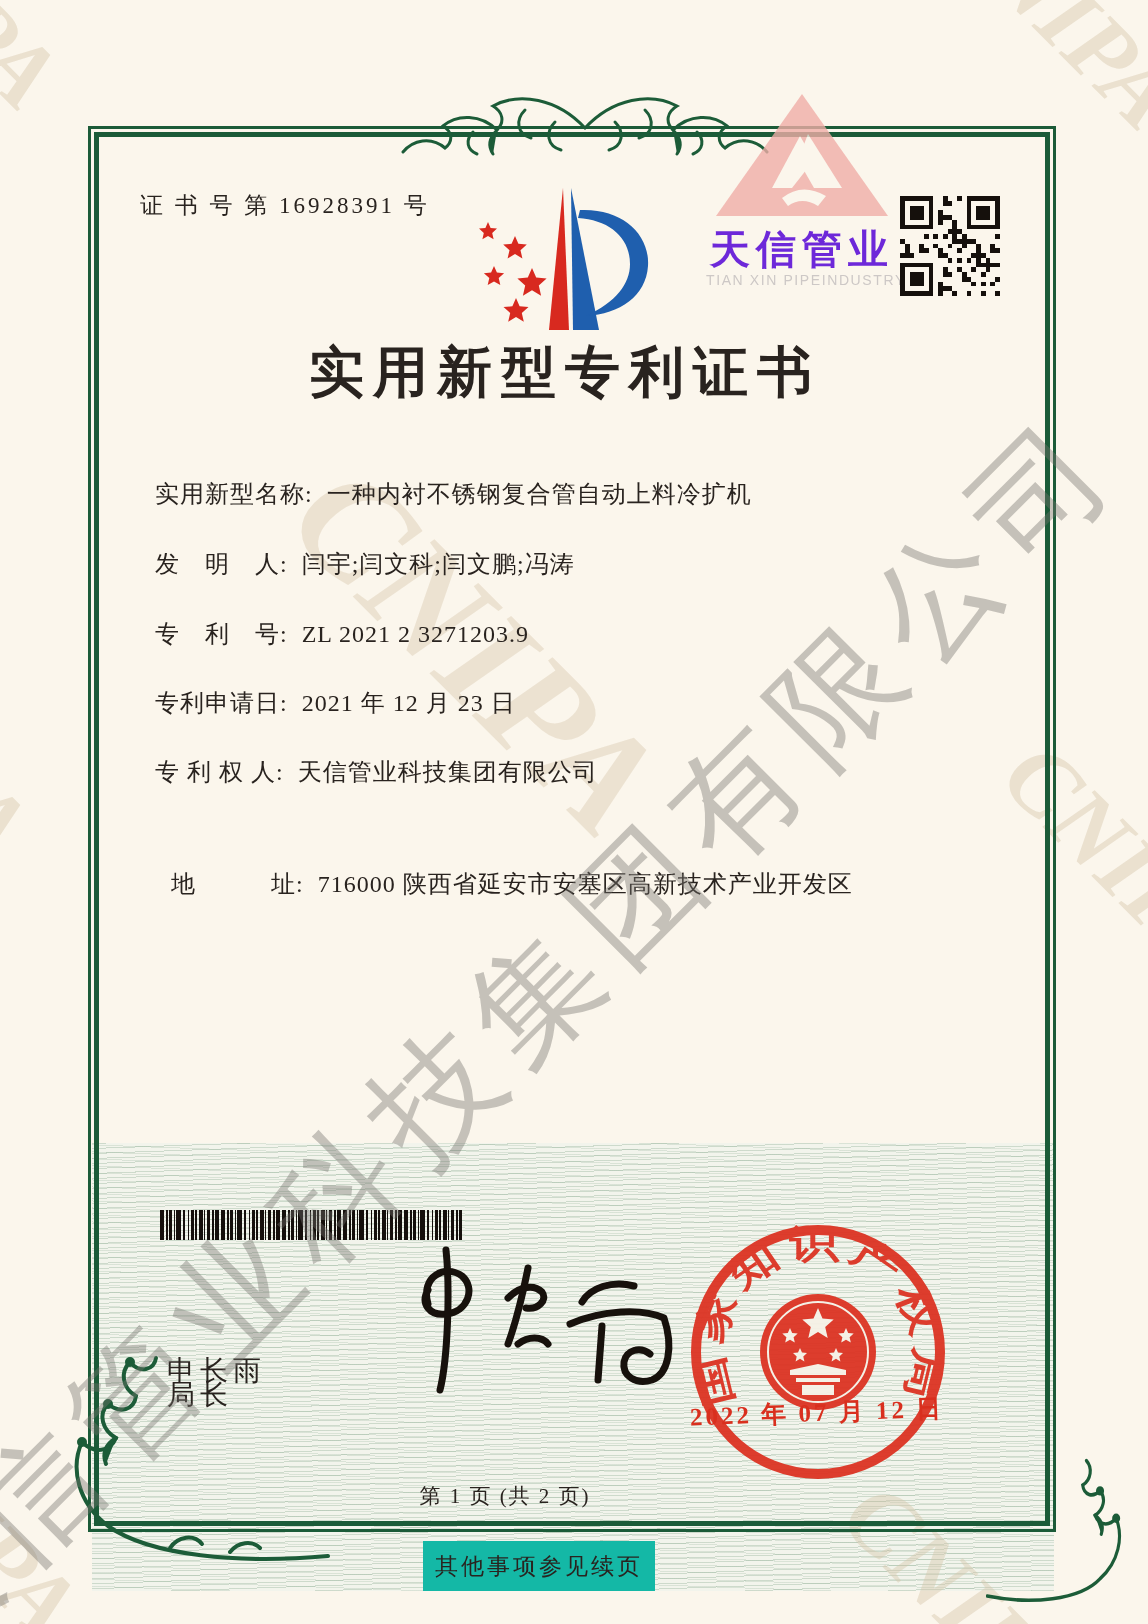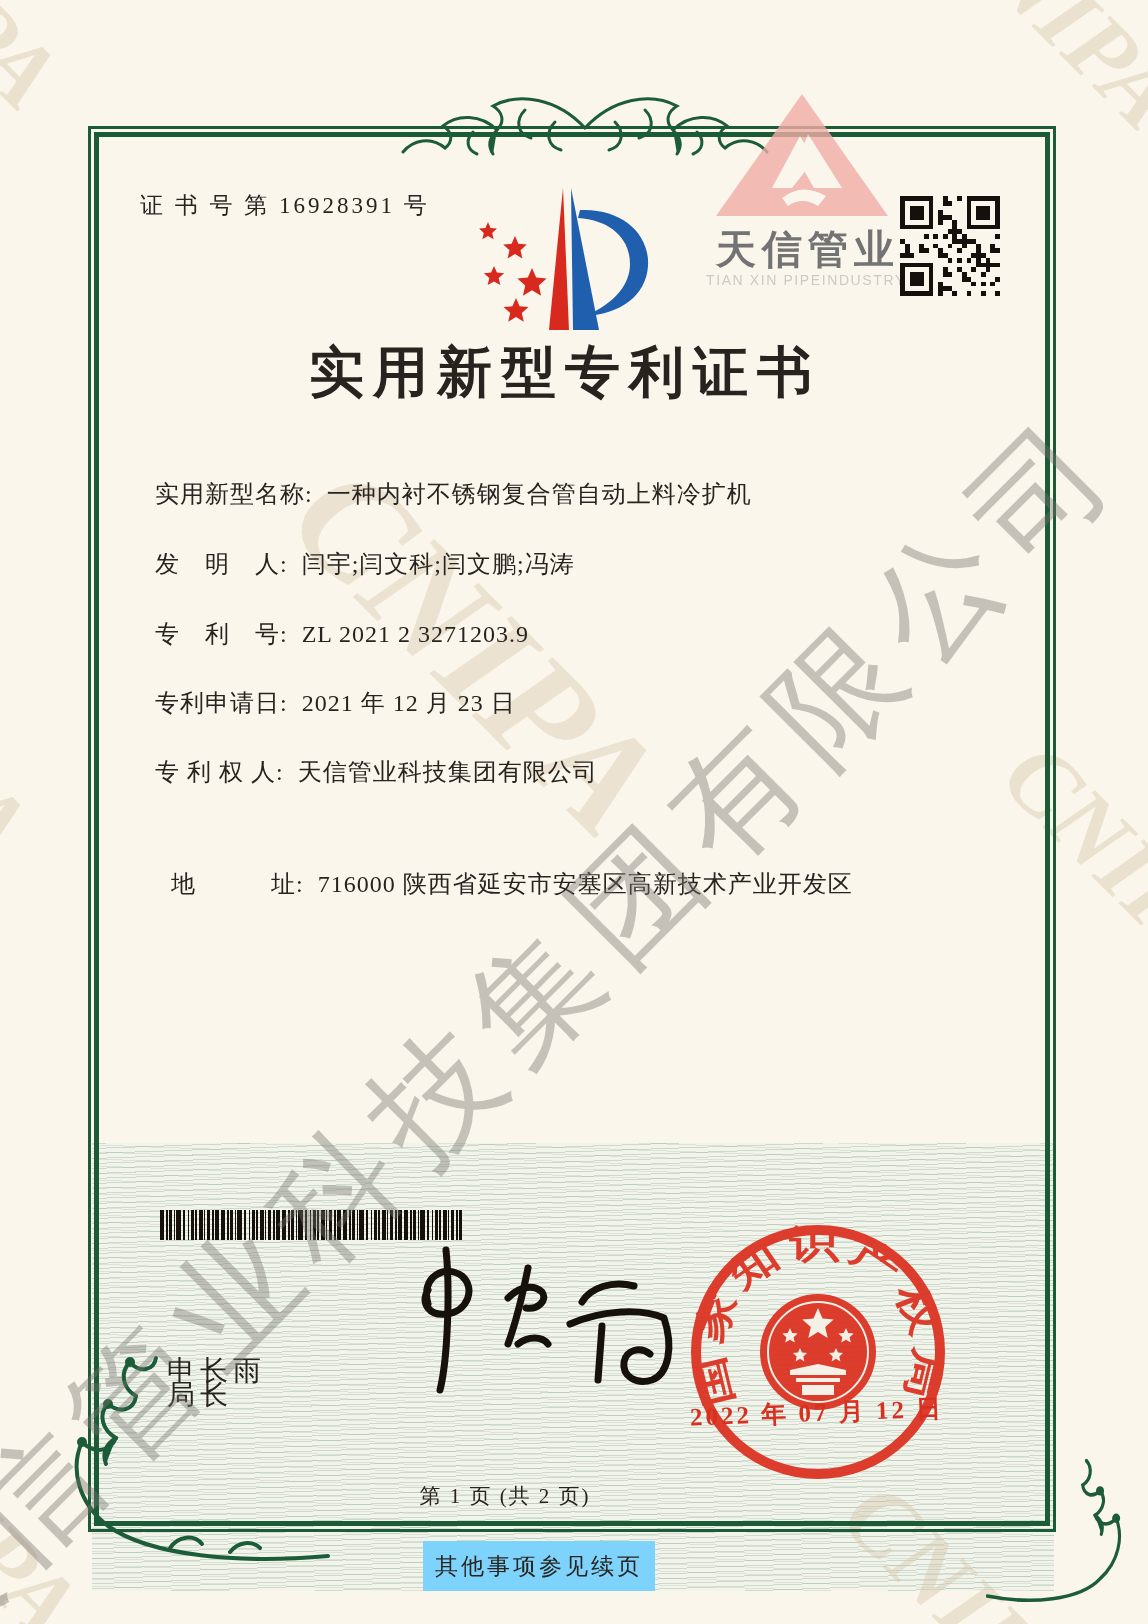--- a/index.html
+++ b/index.html
@@ -29,23 +29,23 @@
   .orn { position:absolute; z-index:3; pointer-events:none; }
 
   
   .cert-no { position:absolute; left:140px; top:190px; font-size:23px; letter-spacing:3px; z-index:3; }
   .title { position:absolute; left:565px; top:336px; transform:translateX(-50%); white-space:nowrap;
            font-size:55px; font-weight:700; letter-spacing:9px; z-index:3; }
 
   
   .logo-p { position:absolute; left:468px; top:182px; z-index:3; }
   .tx-logo { position:absolute; left:712px; top:90px; z-index:4; opacity:.8; }
-  .tx-name { position:absolute; left:710px; top:222px; width:190px; text-align:right;
+  .tx-name { position:absolute; left:710px; top:222px; width:190px; text-align:left;
              font-family:"Liberation Sans",sans-serif; font-weight:600; font-size:40px;
-             letter-spacing:6px; color:#737373; z-index:4; white-space:nowrap; }
+             letter-spacing:6px; color:#6d28d9; z-index:4; white-space:nowrap; }
   .tx-sub { position:absolute; left:706px; top:272px; width:198px; text-align:center;
             font-family:"Liberation Sans",sans-serif; font-size:14px; letter-spacing:1.6px;
             color:#cdc8c6; z-index:4; white-space:nowrap; }
   .qr { position:absolute; left:900px; top:196px; z-index:4; }
 
   
   .field-row { position:absolute; left:155px; font-size:24px; letter-spacing:1px; z-index:4; white-space:nowrap; }
   .field-row .value { margin-left:14px; }
   .grant-no { position:absolute; left:600px; top:0; }
 
@@ -62,21 +62,21 @@
                  font-weight:500; font-size:28px; letter-spacing:5px; z-index:4; }
   .signature { position:absolute; left:350px; top:1238px; z-index:6; }
 
   .seal { position:absolute; left:678px; top:1212px; z-index:8; opacity:.94; }
   .seal-date { position:absolute; left:686px; top:1396px; width:262px; text-align:center;
                color:#d92f1e; font-size:25px; letter-spacing:3px; font-weight:600;
                transform:rotate(-2deg); z-index:9; white-space:nowrap; }
 
   .page-footer { position:absolute; left:505px; top:1482px; transform:translateX(-50%);
                  font-size:21px; letter-spacing:2px; z-index:4; white-space:nowrap; }
-  .note-strip { position:absolute; left:423px; top:1541px; width:232px; height:50px; background:#7dd3fc;
+  .note-strip { position:absolute; left:423px; top:1541px; width:232px; height:50px; background:#14b8a6;
                 display:flex; align-items:center; justify-content:center; z-index:4;
                 font-size:23px; letter-spacing:3px; }
 </style>
 </head>
 <body>
 
 <div class="page">
 
   <div class="texture"></div>
 

